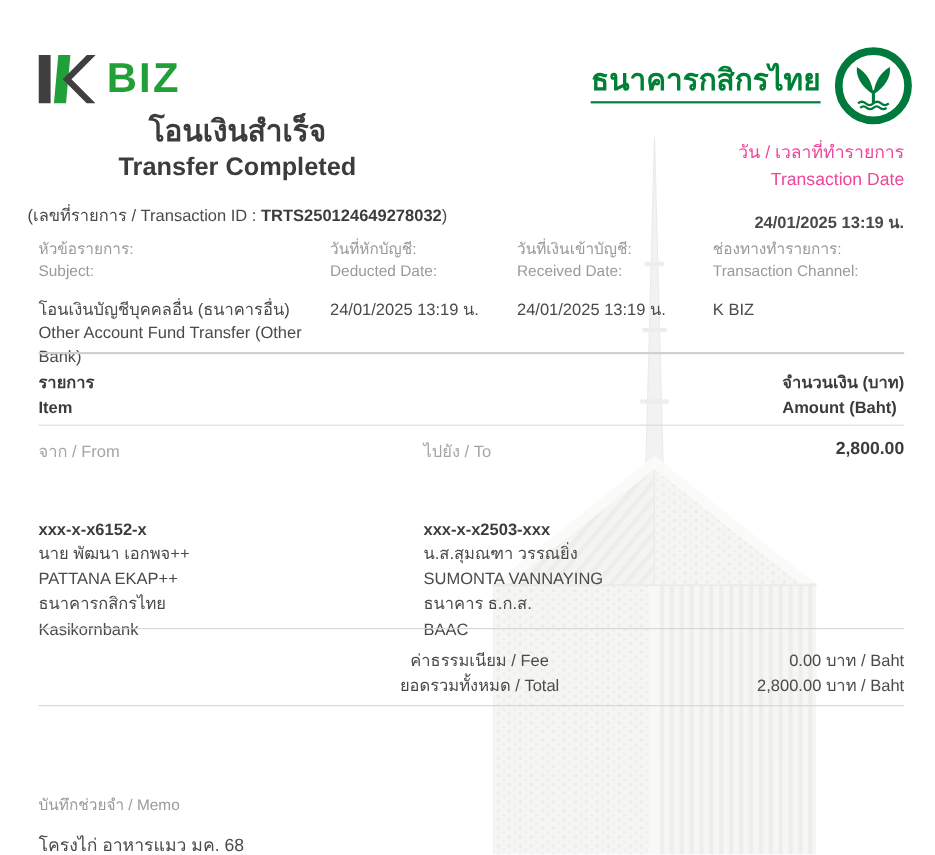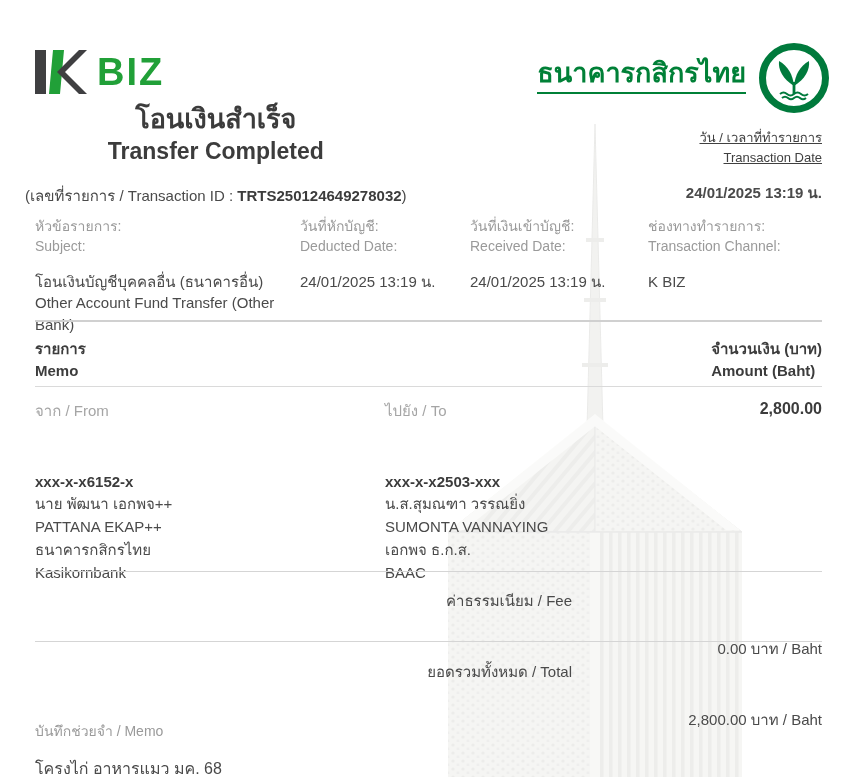--- a/index.html
+++ b/index.html
@@ -23,21 +23,21 @@
   .bank-en { font-size:14px; font-weight:700; color:#008037; letter-spacing:.5px; }
 
   
   .title-block { position:absolute; left:25px; top:102px; z-index:2;text-align:center; }
   .title-th { font-size:27px; font-weight:700; color:#3c3c3c; line-height:1.3; }
   .title-en { font-size:23px; font-weight:700; color:#3c3c3c; line-height:1.25; }
   .txn-line { font-size:15px; color:#4a4a4a; margin-top:18px; }
   .txn-id { font-weight:700; color:#3c3c3c; }
 
   .txn-date-block { position:absolute; right:28px; top:128px; text-align:right; z-index:2; }
-  .txn-date-label { font-size:13px; color:#404040; line-height:1.5;text-decoration:underline; }
+  .txn-date-label { font-size:16px; color:#ec4899; line-height:1.5; }
   .txn-date-value { font-size:15px; color:#4a4a4a; font-weight:600; margin-top:14px; }
 
   
   .details { position:absolute; left:35px; top:216px; width:787px; display:grid; grid-template-columns:265px 170px 178px 1fr; z-index:2; }
   .dcol .lbl { font-size:14px; color:#9a9a9a; line-height:1.45; }
   .dcol .val { font-size:15px; color:#4a4a4a; line-height:1.45; margin-top:14px; }
 
   .hr { position:absolute; left:35px; right:28px; background:#d0d0d0; z-index:2; }
   .hr1 { top:320px; height:2px; }
   .hr2 { top:386px; height:1px; background:#dadada; }
@@ -52,22 +52,22 @@
   
   .parties { position:absolute; left:35px; top:400px; width:787px; display:grid; grid-template-columns:350px 1fr 170px; z-index:2; }
   .pcol .plabel { font-size:15px; color:#a5a5a5; line-height:1.5; margin-bottom:5px; }
   .pcol .pline { font-size:15px; color:#4a4a4a; line-height:1.53; }
   .pcol .pacct { font-weight:700; color:#3c3c3c;margin-top:48px; }
   .amount-col { text-align:right; font-size:16px; font-weight:700; color:#3c3c3c; }
 
   
   .summary { position:absolute; left:300px; right:28px; top:589px; z-index:2; }
   .srow { display:grid; grid-template-columns:1fr 250px; line-height:1.55; }
-  .srow .slbl { text-align:right; font-size:15px; color:#4a4a4a; }
-  .srow .sval { text-align:right; font-size:15px; color:#4a4a4a;margin-top:48px; }
+  .srow .slbl { text-align:center; font-size:15px; color:#4a4a4a; }
+  .srow .sval { text-align:right; font-size:15px; color:#4a4a4a; }
 
   
   .memo { position:absolute; left:35px; top:672px; z-index:2; }
   .memo-label { font-size:14px; color:#9a9a9a;margin-top:48px; }
   .memo-value { font-size:16px; color:#4a4a4a; margin-top:14px; }
 </style>
 </head>
 <body>
 
 <div class="page">
@@ -164,21 +164,21 @@
       <div class="lbl">Transaction Channel:</div>
       <div class="val">K BIZ</div>
     </div>
   </div>
 
   <div class="hr hr1"></div>
 
   <div class="item-header">
     <div class="cell">
       <div>รายการ</div>
-      <div>Memo</div>
+      <div>Item</div>
     </div>
     <div class="cell right">
       <div>จำนวนเงิน (บาท)</div>
       <div>Amount (Baht)</div>
     </div>
   </div>
 
   <div class="hr hr2"></div>
 
   <div class="parties">
@@ -188,21 +188,21 @@
       <div class="pline">นาย พัฒนา เอกพจ++</div>
       <div class="pline">PATTANA EKAP++</div>
       <div class="pline">ธนาคารกสิกรไทย</div>
       <div class="pline">Kasikornbank</div>
     </div>
     <div class="pcol">
       <div class="plabel">ไปยัง / To</div>
       <div class="pline pacct">xxx-x-x2503-xxx</div>
       <div class="pline">น.ส.สุมณฑา วรรณยิ่ง</div>
       <div class="pline">SUMONTA VANNAYING</div>
-      <div class="pline">เอกพจ ธ.ก.ส.</div>
+      <div class="pline">ธนาคาร ธ.ก.ส.</div>
       <div class="pline">BAAC</div>
     </div>
     <div class="amount-col">2,800.00</div>
   </div>
 
   <div class="hr hr3"></div>
 
   <div class="summary">
     <div class="srow">
       <div class="slbl">ค่าธรรมเนียม / Fee</div>

